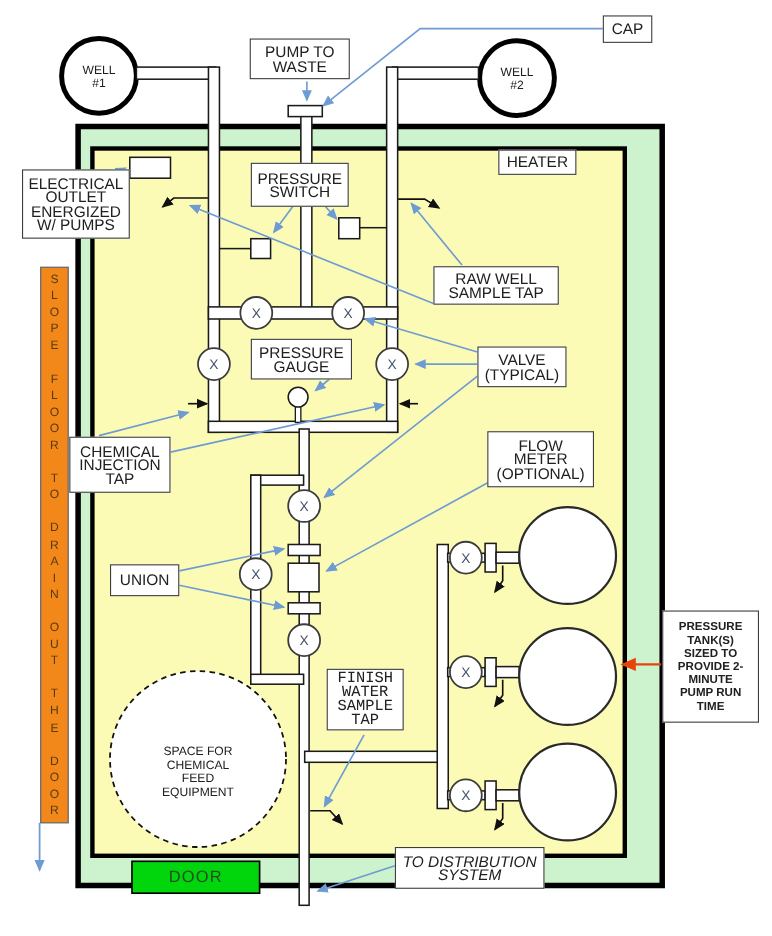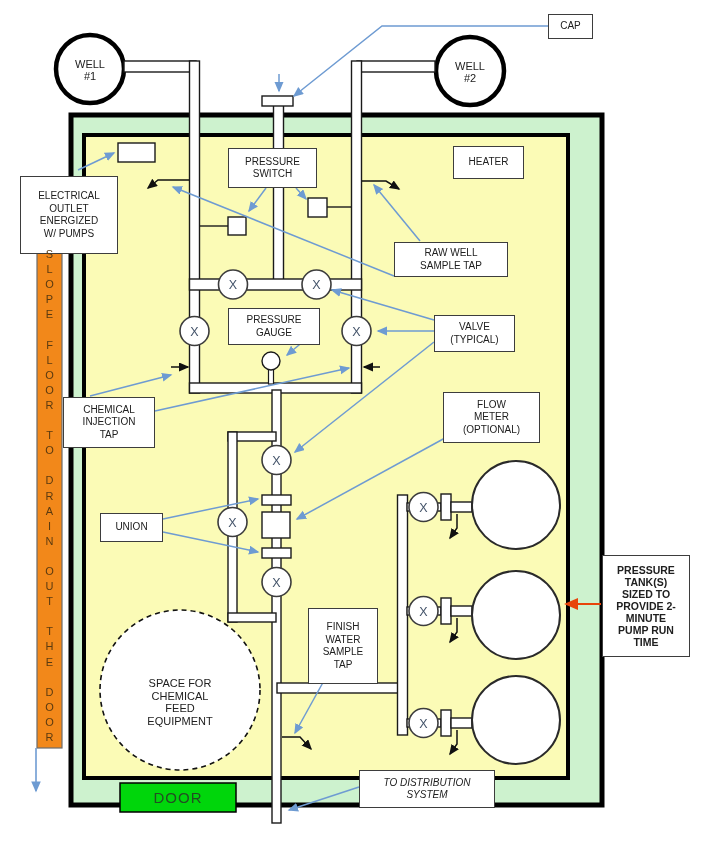--- a/index.html
+++ b/index.html
@@ -1,21 +1,21 @@
 <!DOCTYPE html>
 <html><head>
 <meta charset="utf-8">
 <style>
   html,body{margin:0;padding:0;background:#fff;}
   #stage{position:relative;width:702px;height:851px;background:#fff;overflow:hidden;
          font-family:"Liberation Sans","DejaVu Sans",sans-serif;color:#202020;}
   #stage svg{position:absolute;left:0;top:0;}
   .lbl{position:absolute;background:#fff;border:1.5px solid #3d3d3d;
        display:flex;align-items:center;justify-content:center;text-align:center;
-       font-size:10px;line-height:12.5px;white-space:pre-line;box-sizing:border-box;z-index:5;}
+       font-size:14px;line-height:12.5px;white-space:pre-line;box-sizing:border-box;z-index:5;}
   .txt{position:absolute;display:flex;align-items:center;justify-content:center;
        text-align:center;font-size:11px;line-height:12.5px;white-space:pre-line;z-index:5;}
   .vtext{position:absolute;left:37px;top:243px;width:25px;height:505px;z-index:6;
          font-size:11px;line-height:15.1px;text-align:center;white-space:pre-line;
          color:#5a3a10;padding-top:4px;box-sizing:border-box;}
   .door-txt{position:absolute;left:120px;top:783px;width:116px;height:29px;z-index:6;
          display:flex;align-items:center;justify-content:center;
          font-size:15px;letter-spacing:1px;color:#234d23;}
   .bold{font-weight:bold;font-size:10.5px;line-height:12px;}
 </style>
@@ -148,42 +148,44 @@
     <line x1="155" y1="411" x2="349" y2="368" marker-end="url(#arrB)"></line>
     <line x1="163" y1="519" x2="258" y2="499" marker-end="url(#arrB)"></line>
     <line x1="163" y1="532" x2="258" y2="552" marker-end="url(#arrB)"></line>
     <line x1="445" y1="438" x2="297" y2="519" marker-end="url(#arrB)"></line>
     <line x1="331" y1="668" x2="295" y2="733" marker-end="url(#arrB)"></line>
     <line x1="359" y1="787" x2="289" y2="810" marker-end="url(#arrB)"></line>
   </g>
   <line x1="601" y1="604" x2="566" y2="604" stroke="#E8440A" stroke-width="2" marker-end="url(#arrR)"></line>
 </svg>
 
+  <div class="lbl" style="left:227px;top:35px;width:91px;height:37px;">PUMP TO
+WASTE</div>
   <div class="lbl" style="left:548px;top:14px;width:45px;height:25px;">CAP</div>
-  <div class="lbl" style="left:453px;top:146px;width:71px;height:33px;">HEATER</div>
-  <div class="lbl" style="left:20px;top:176px;width:98px;height:78px;">ELECTRICAL
+  <div class="lbl" style="left:453px;top:136px;width:71px;height:23px;">HEATER</div>
+  <div class="lbl" style="left:20px;top:154px;width:98px;height:63px;">ELECTRICAL
 OUTLET
 ENERGIZED
 W/ PUMPS</div>
   <div class="lbl" style="left:228px;top:148px;width:89px;height:40px;">PRESSURE
 SWITCH</div>
   <div class="lbl" style="left:394px;top:242px;width:114px;height:35px;">RAW WELL
 SAMPLE TAP</div>
   <div class="lbl" style="left:228px;top:308px;width:92px;height:37px;">PRESSURE
 GAUGE</div>
   <div class="lbl" style="left:434px;top:315px;width:81px;height:37px;">VALVE
 (TYPICAL)</div>
   <div class="lbl" style="left:63px;top:397px;width:92px;height:51px;">CHEMICAL
 INJECTION
 TAP</div>
   <div class="lbl" style="left:443px;top:392px;width:97px;height:51px;">FLOW
 METER
 (OPTIONAL)</div>
   <div class="lbl" style="left:100px;top:513px;width:63px;height:29px;">UNION</div>
-  <div class="lbl" style="left:308px;top:608px;width:70px;height:76px;">FINISH
+  <div class="lbl" style="left:297px;top:608px;width:70px;height:56px;font-family:Liberation Mono, monospace;">FINISH
 WATER
 SAMPLE
 TAP</div>
   <div class="lbl bold" style="left:602px;top:555px;width:88px;height:102px;">PRESSURE
 TANK(S)
 SIZED TO
 PROVIDE 2-
 MINUTE
 PUMP RUN
 TIME</div>

